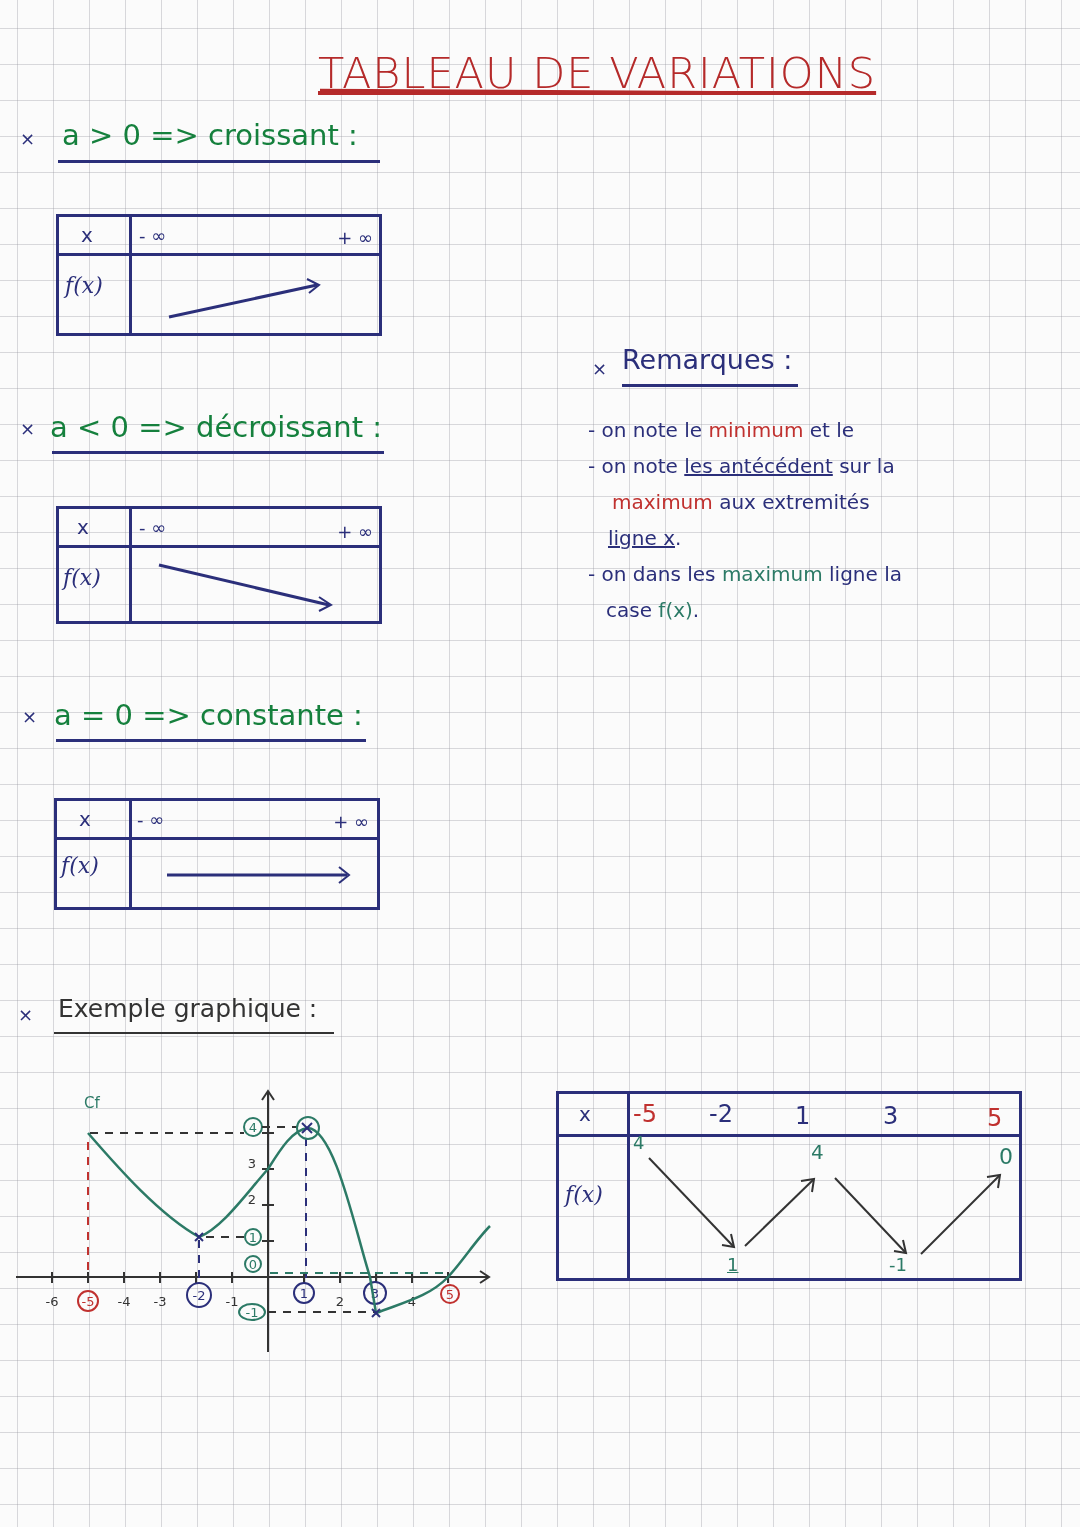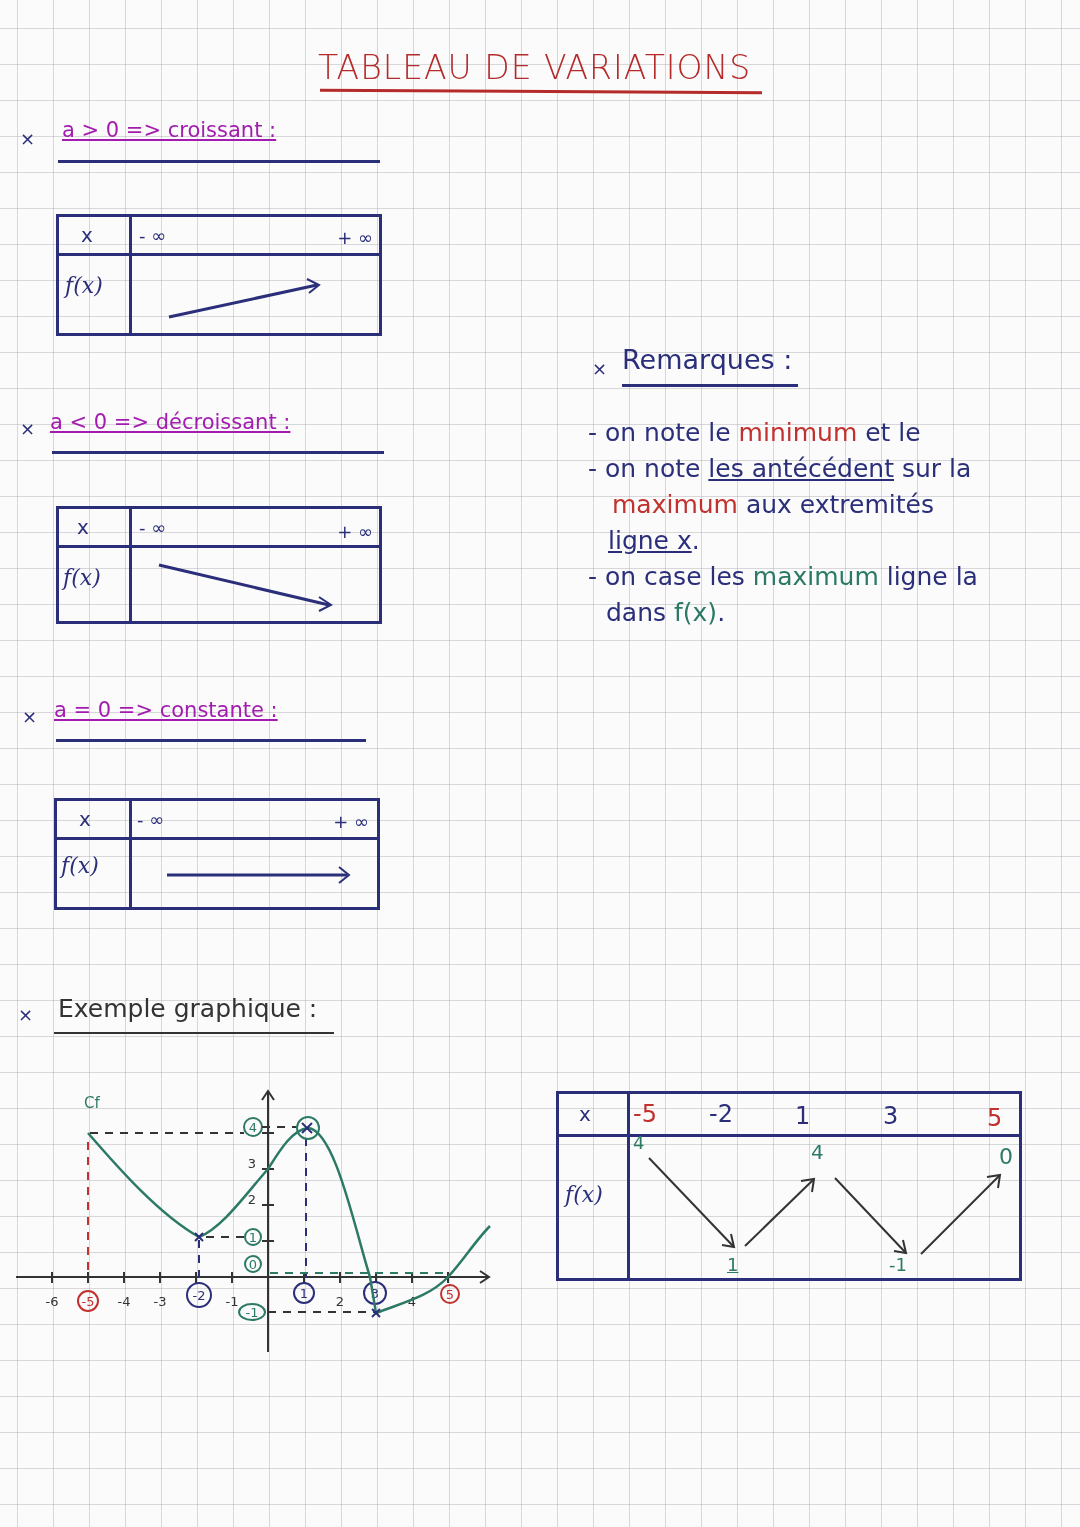--- a/index.html
+++ b/index.html
@@ -5,31 +5,31 @@
   html,body{margin:0;padding:0;}
   body{width:1080px;height:1527px;position:relative;overflow:hidden;
     background-color:#fbfbfb;
     background-image:
       linear-gradient(to right, rgba(150,150,160,0.35) 1px, transparent 1px),
       linear-gradient(to bottom, rgba(150,150,160,0.35) 1px, transparent 1px);
     background-size:36px 36px;
     background-position:17px 28px;
     font-family:"DejaVu Sans", sans-serif;color:#2b2f7a;}
   .abs{position:absolute;}
-  .title{left:318px;top:48px;font-size:33px;color:#b52a2a;letter-spacing:1px;font-weight:300;}
+  .title{left:318px;top:48px;font-size:43px;color:#b52a2a;letter-spacing:1px;font-weight:300;text-decoration:underline;}
   .title-ul{left:320px;top:90px;width:442px;height:3px;background:#b52a2a;transform:rotate(0.3deg);}
-  .heading{font-size:21px;color:#a21caf;white-space:nowrap;text-decoration:underline;}
+  .heading{font-size:29px;color:#15803d;white-space:nowrap;}
   .bullet{font-size:18px;color:#2b2f7a;}
   .ul{height:3px;background:#2b2f7a;}
   .vtable{position:absolute;border:3px solid #2b2f7a;box-sizing:border-box;}
   .vtable .hrow{position:absolute;left:0;right:0;border-bottom:3px solid #2b2f7a;}
   .vtable .vcol{position:absolute;top:0;bottom:0;border-right:3px solid #2b2f7a;}
   .cell{position:absolute;font-size:20px;color:#2b2f7a;white-space:nowrap;}
   .fx{font-style:italic;font-family:"DejaVu Serif", serif;font-size:22px;}
-  .rem{font-size:25px;color:#2b2f7a;white-space:nowrap;}
+  .rem{font-size:20px;color:#2b2f7a;white-space:nowrap;}
   .red{color:#c0312f;}
   .green{color:#2c7a66;}
   .example{font-size:25px;color:#333;}
 </style>
 </head>
 <body>
 
 <div class="abs title">TABLEAU DE VARIATIONS</div>
 <div class="abs title-ul"></div>
 
@@ -95,24 +95,24 @@
   <div class="rem" style="height:36px;">
     <span>- on note </span><span style="text-decoration:underline;">les antécédent</span><span> sur la</span>
   </div>
   <div class="rem" style="height:36px;padding-left:24px;">
     <span class="red">maximum</span><span> aux extremités</span>
   </div>
   <div class="rem" style="height:36px;padding-left:20px;">
     <span style="text-decoration:underline;margin-top:44px;">ligne x</span><span>.</span>
   </div>
   <div class="rem" style="height:36px;">
-    <span>- on case les </span><span class="green">maximum</span><span> ligne la</span>
+    <span>- on dans les </span><span class="green">maximum</span><span> ligne la</span>
   </div>
   <div class="rem" style="height:36px;padding-left:18px;">
-    <span>dans </span><span class="green">f(x)</span><span>.</span>
+    <span>case </span><span class="green">f(x)</span><span>.</span>
   </div>
 </div>
 
 <div class="abs bullet" style="left:18px;top:1004px;">×</div>
 <div class="abs example" style="left:58px;top:994px;">Exemple graphique :</div>
 <div class="abs" style="left:54px;top:1032px;width:280px;height:2px;background:#333;"></div>
 
 <svg class="abs" style="left:0;top:1080px;" width="520" height="280">
   <g transform="translate(0,-1080)">
 

